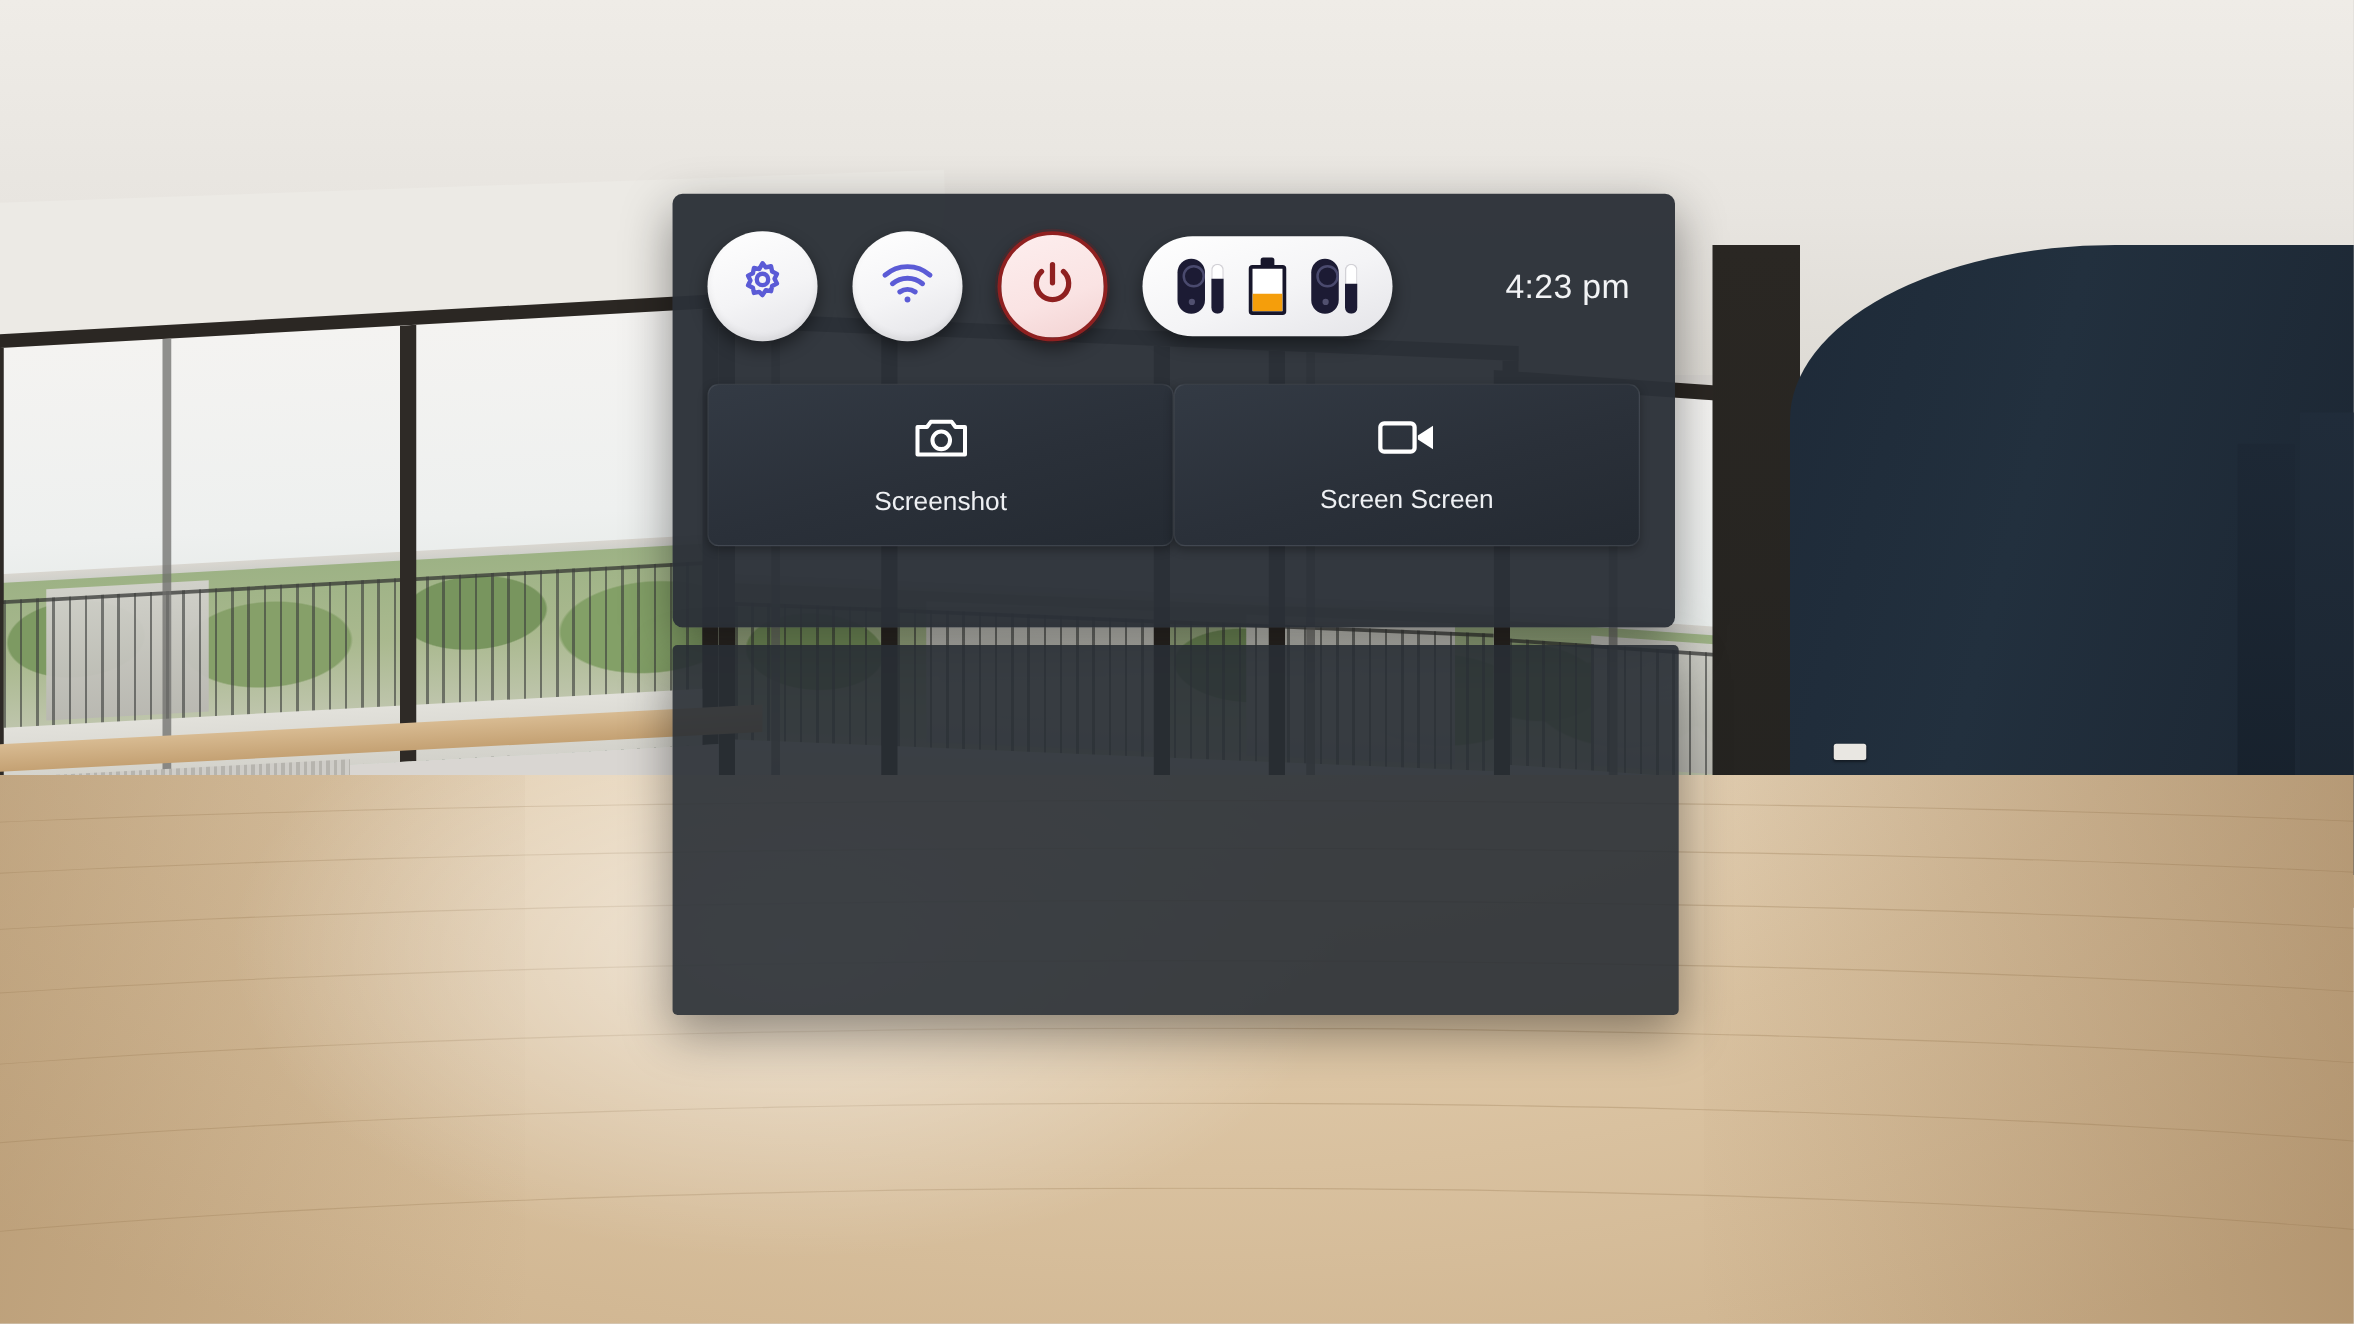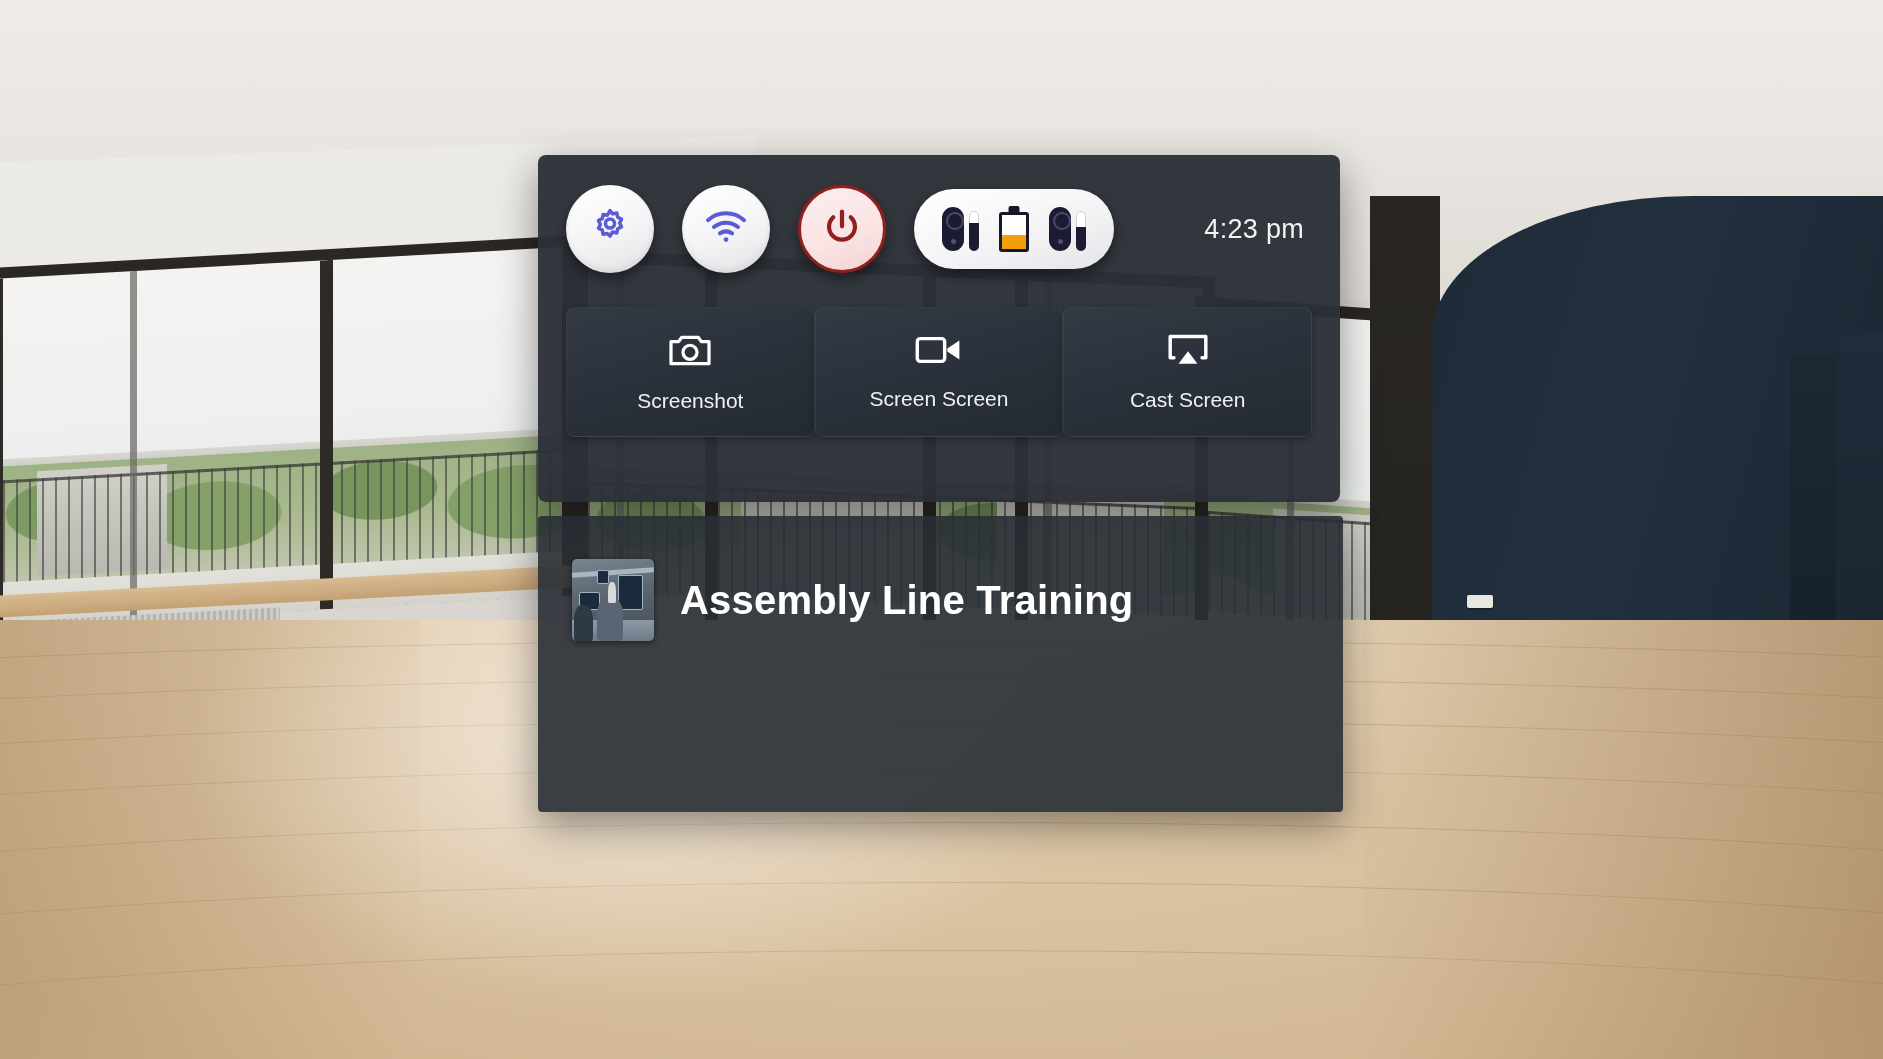--- a/index.html
+++ b/index.html
@@ -433,43 +433,21 @@
     <div class="card">
       <span>
         <svg width="50" height="34" viewBox="0 0 26 18" fill="none" stroke="#ffffff" stroke-width="1.8" stroke-linejoin="round">
           <rect x="1.5" y="3" width="14.5" height="12" rx="1.6"></rect>
           <path d="M17.4 8.2l6.4-4.2v10l-6.4-4.2z" fill="#ffffff" stroke="none"></path>
         </svg>
       </span>
       <span class="label">Screen Screen</span>
     </div>
 
-    <div class="card">
-      <span>
-        <svg width="46" height="36" viewBox="0 0 24 19" fill="none" stroke="#ffffff" stroke-width="1.8" stroke-linecap="round" stroke-linejoin="round">
-          <path d="M4.6 13.6H2.6V2.4h18.8v11.2h-2"></path>
-          <path d="M12 10.2l5 6.6H7z" fill="#ffffff" stroke="none"></path>
-        </svg>
-      </span>
-      <span class="label">Cast Screen</span>
-    </div>
   </div>
 </div>
 
 <div id="panel-bottom">
 
-  <div class="appinfo">
-    <div class="thumb">
-      <div class="beam"></div>
-      <div class="mon" style="left:8%;  top:40%; width:26%; height:22%;"></div>
-      <div class="mon" style="left:56%; top:20%; width:30%; height:42%;"></div>
-      <div class="mon" style="left:30%; top:14%; width:15%; height:16%;"></div>
-      <div class="bench"></div>
-      <div class="worker" style="left:2%;  top:56%; width:24%; height:44%;"></div>
-      <div class="worker" style="left:30%; top:46%; width:32%; height:54%; background:#5a6472;"></div>
-      <div class="worker" style="left:44%; top:28%; width:10%; height:26%; background:#d8d9da;"></div>
-    </div>
-    <div class="apptitle">Assembly Line Training</div>
-  </div>
 
   <div class="actionrow">
   </div>
 </div>
 
 </body></html>

